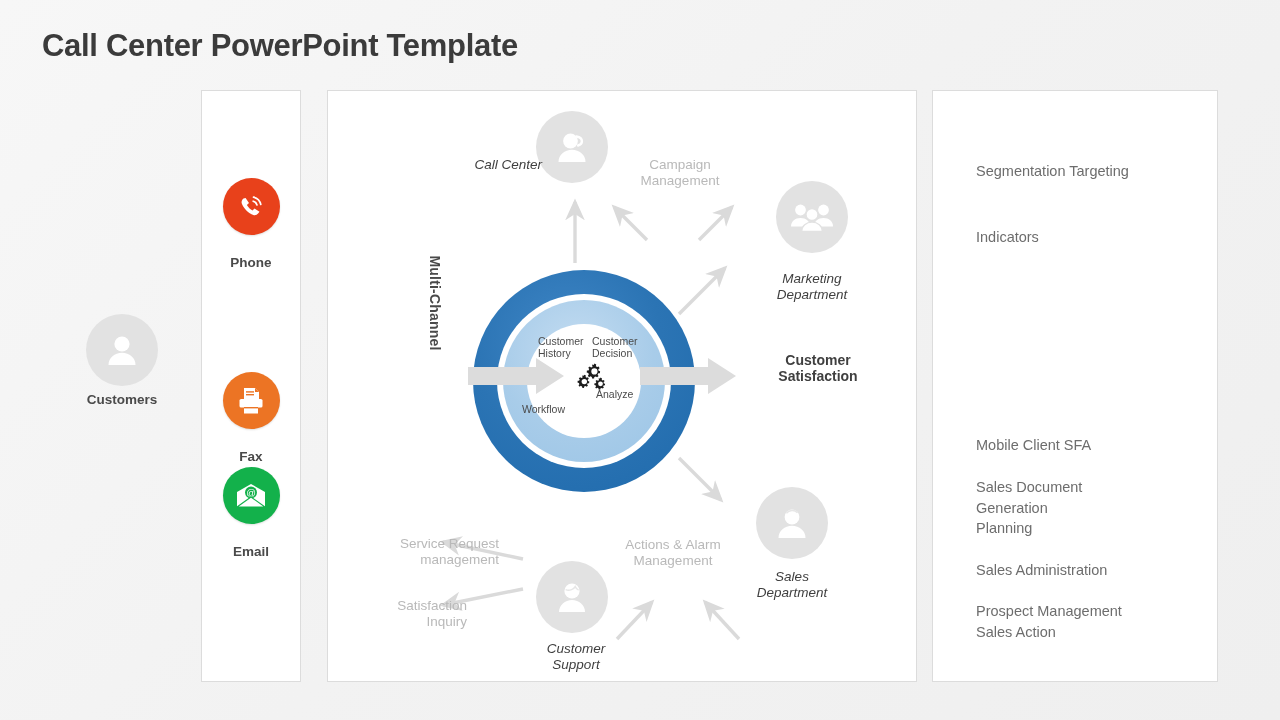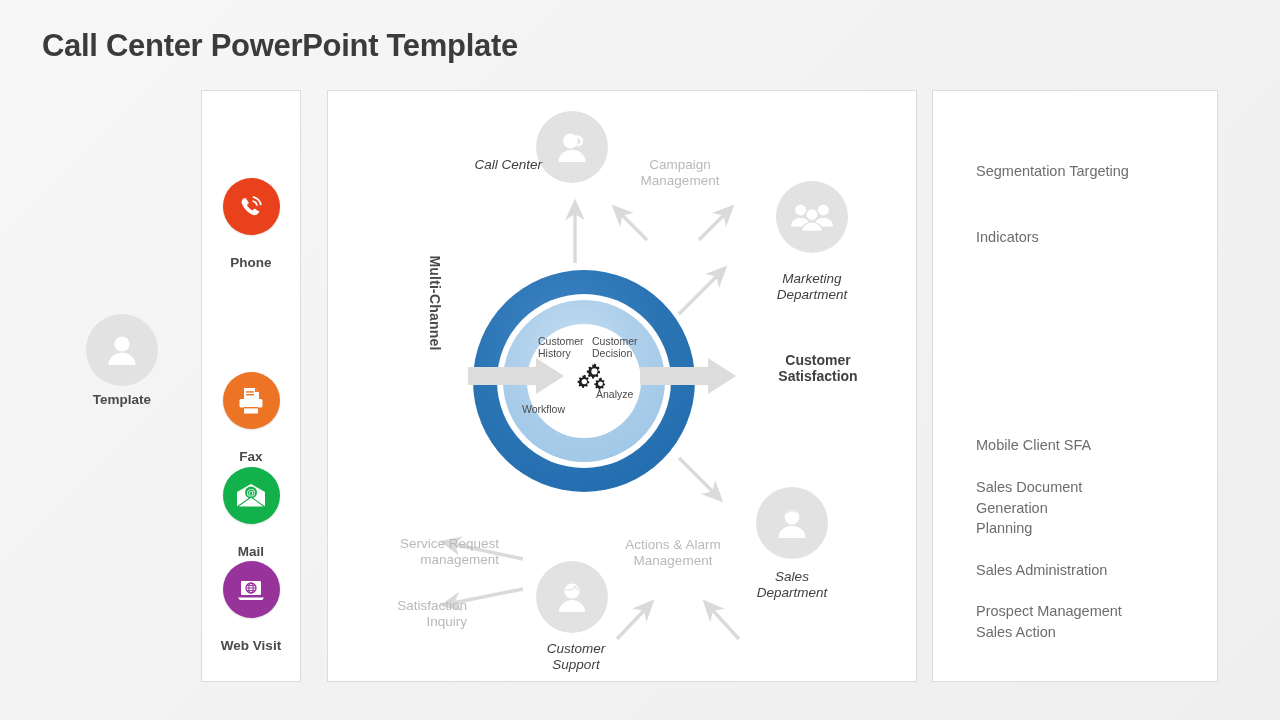--- a/index.html
+++ b/index.html
@@ -154,21 +154,21 @@
   <div class="panel" id="panel-channels"></div>
   <div class="panel" id="panel-center"></div>
   <div class="panel" id="panel-right"></div>
 
   <div class="avatar" id="customers-avatar">
     <svg width="40" height="40" viewBox="0 0 40 40">
       <circle cx="20" cy="14" r="7.6" fill="#ffffff"></circle>
       <path d="M6.5 35c0-7.2 6.1-12.2 13.5-12.2S33.5 27.8 33.5 35z" fill="#ffffff"></path>
     </svg>
   </div>
-  <div id="customers-label">Template</div>
+  <div id="customers-label">Customers</div>
 
   <div class="channel" id="ch-0">
     <div class="bubble" style="background:#e8411b">
       <svg width="34" height="34" viewBox="0 0 34 34">
         <path d="M9.5 8.5c-1.6 1.3-2.3 3.2-1.7 5 1.5 4.6 6.9 10 11.5 11.5 1.8.6 3.7-.1 5-1.7l1.2-1.5-5-3.4-2 2.1c-2-1-4.6-3.6-5.6-5.6l2.1-2-3.4-5z" fill="#ffffff"></path>
         <path d="M19.5 7.2a9.6 9.6 0 0 1 7.3 7.3" fill="none" stroke="#ffffff" stroke-width="1.7" stroke-linecap="round"></path>
         <path d="M19.2 11.2a5.6 5.6 0 0 1 3.8 3.8" fill="none" stroke="#ffffff" stroke-width="1.7" stroke-linecap="round"></path>
       </svg>
     </div>
     <div class="clabel">Phone</div>
@@ -192,35 +192,23 @@
 
   <div class="channel" id="ch-3">
     <div class="bubble" style="background:#13b14b">
       <svg width="34" height="30" viewBox="0 0 34 30">
         <path d="M3 26V11l14-8 14 8v15z" fill="#ffffff"></path>
         <circle cx="17" cy="11.5" r="6" fill="#13b14b"></circle>
         <text x="17" y="15.4" font-family="Liberation Sans, sans-serif" font-size="9.5" fill="#ffffff" text-anchor="middle">@</text>
         <path d="M3 26 17 16l14 10z" fill="#ffffff" stroke="#13b14b" stroke-width="1.1"></path>
       </svg>
     </div>
-    <div class="clabel">Mail</div>
-  </div>
-
-  <div class="channel" id="ch-4">
-    <div class="bubble" style="background:#99339c">
-      <svg width="34" height="28" viewBox="0 0 34 28">
-        <rect x="7" y="5" width="20" height="14" rx="1.2" fill="#ffffff"></rect>
-        <circle cx="17" cy="12" r="5" fill="none" stroke="#99339c" stroke-width="1.3"></circle>
-        <ellipse cx="17" cy="12" rx="2.2" ry="5" fill="none" stroke="#99339c" stroke-width="1.1"></ellipse>
-        <path d="M12.2 12h9.6M12.8 9.4h8.4M12.8 14.6h8.4" stroke="#99339c" stroke-width="1"></path>
-        <path d="M4 21.5h26l-1.8 2.6H5.8z" fill="#ffffff"></path>
-      </svg>
-    </div>
-    <div class="clabel">Web Visit</div>
-  </div>
+    <div class="clabel">Email</div>
+  </div>
+
 
   <div id="multi-channel">Multi-Channel</div>
 
   <svg id="thin-arrows" viewBox="0 0 590 592">
     <defs>
       <marker id="ah" markerWidth="7" markerHeight="7" refX="5.4" refY="3.5" orient="auto">
         <path d="M0,0.6 L6.4,3.5 L0,6.4 L1.9,3.5 Z" fill="#dadada"></path>
       </marker>
     </defs>
     <g stroke="#dadada" stroke-width="3.4" fill="none" marker-end="url(#ah)">

